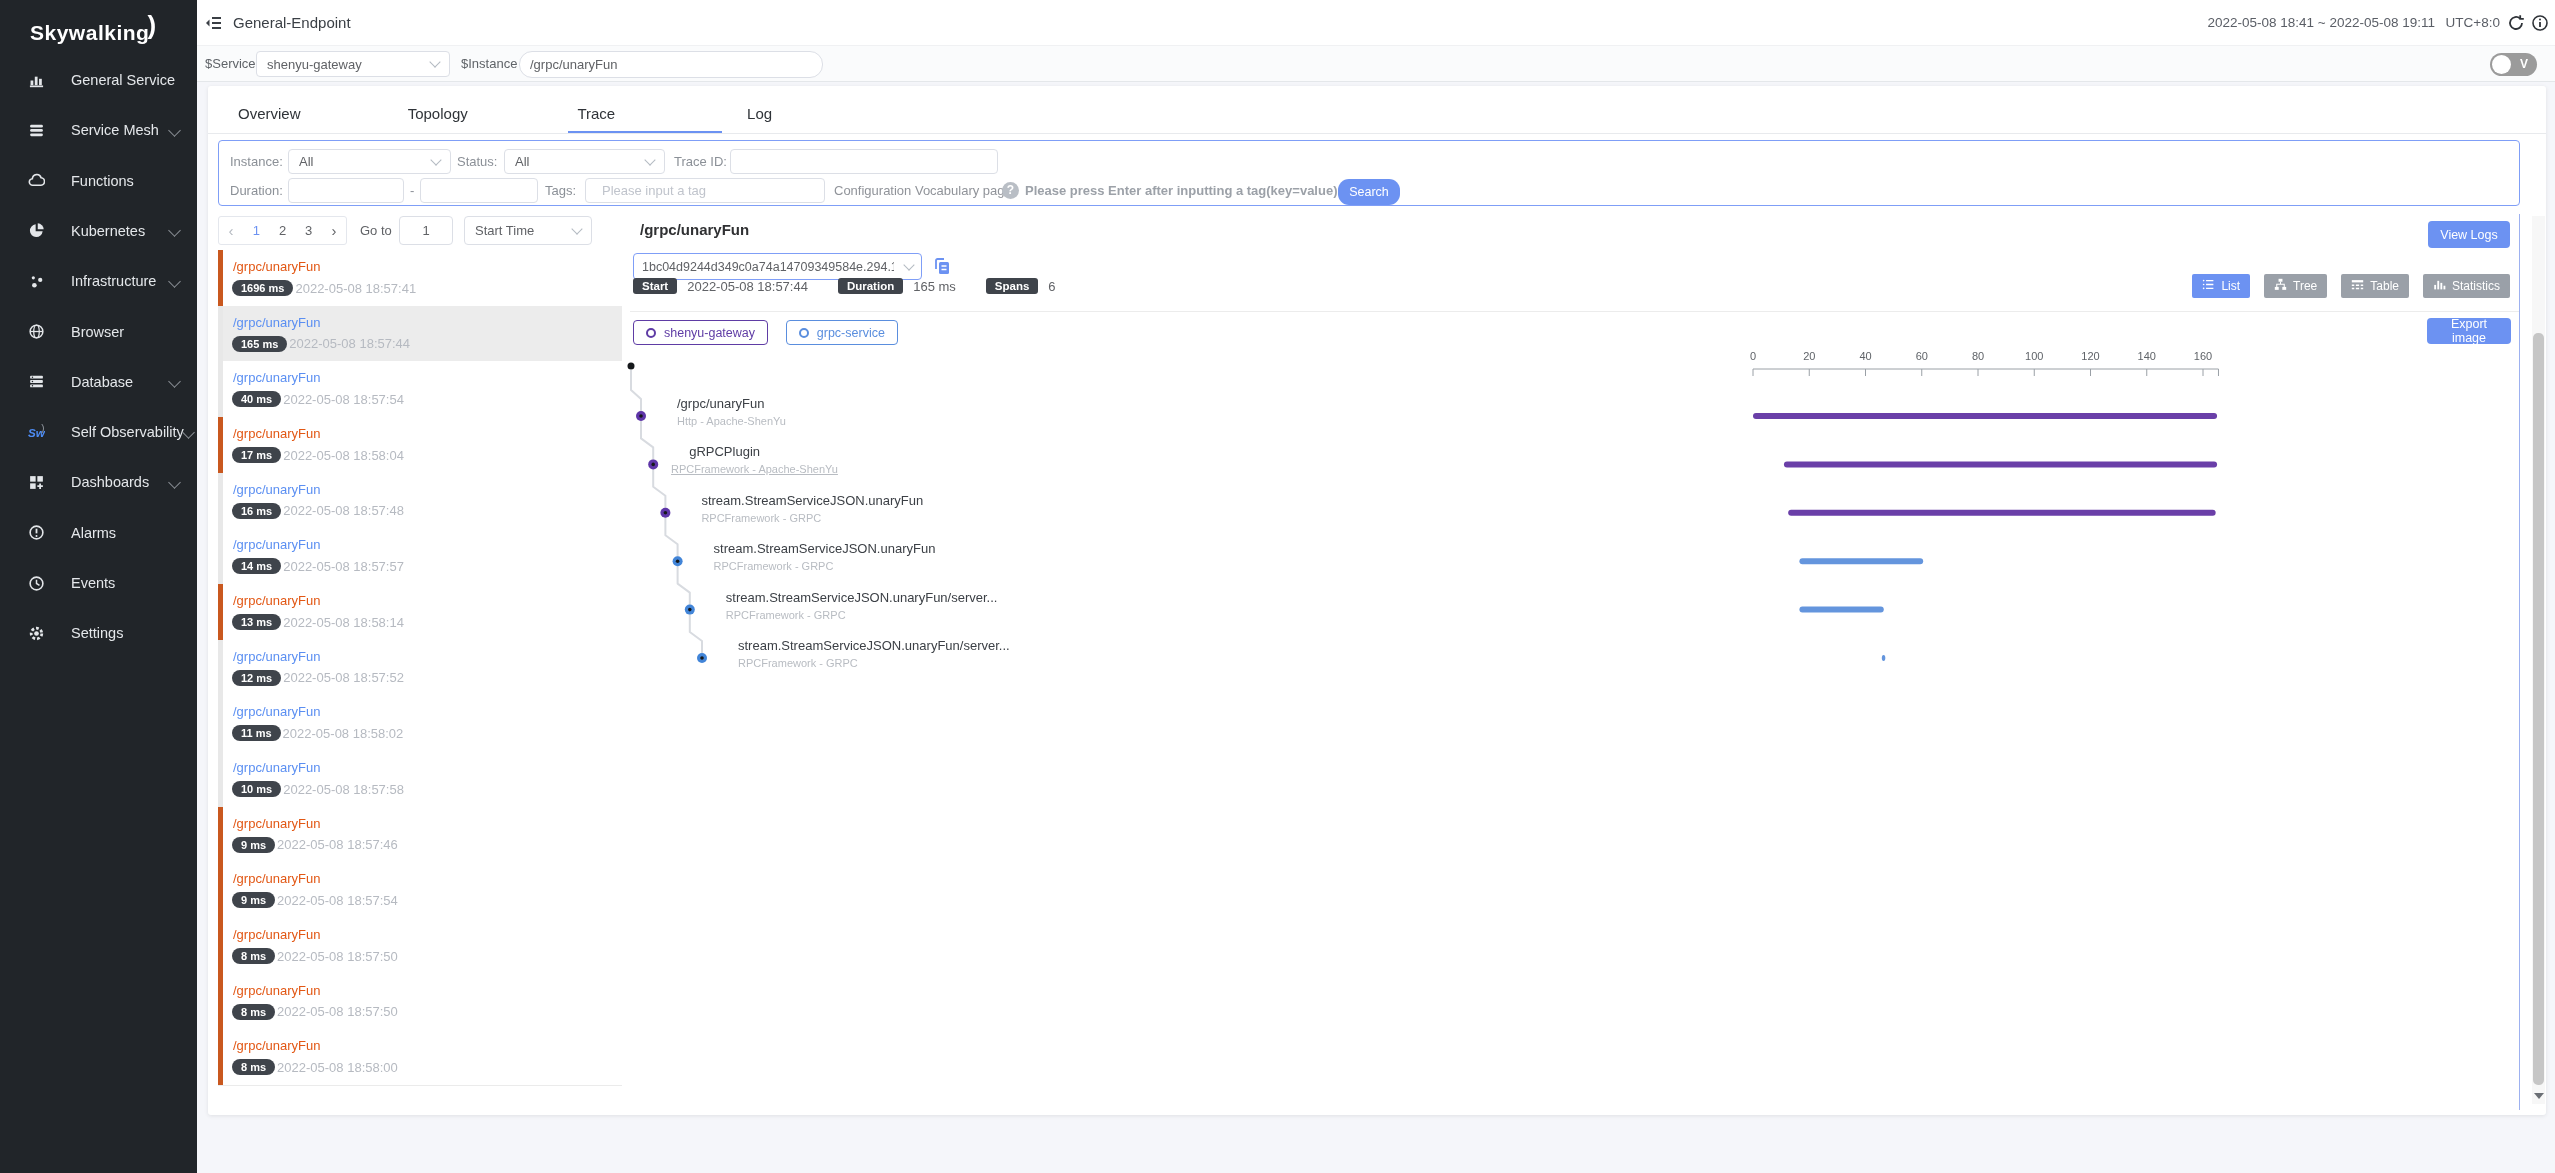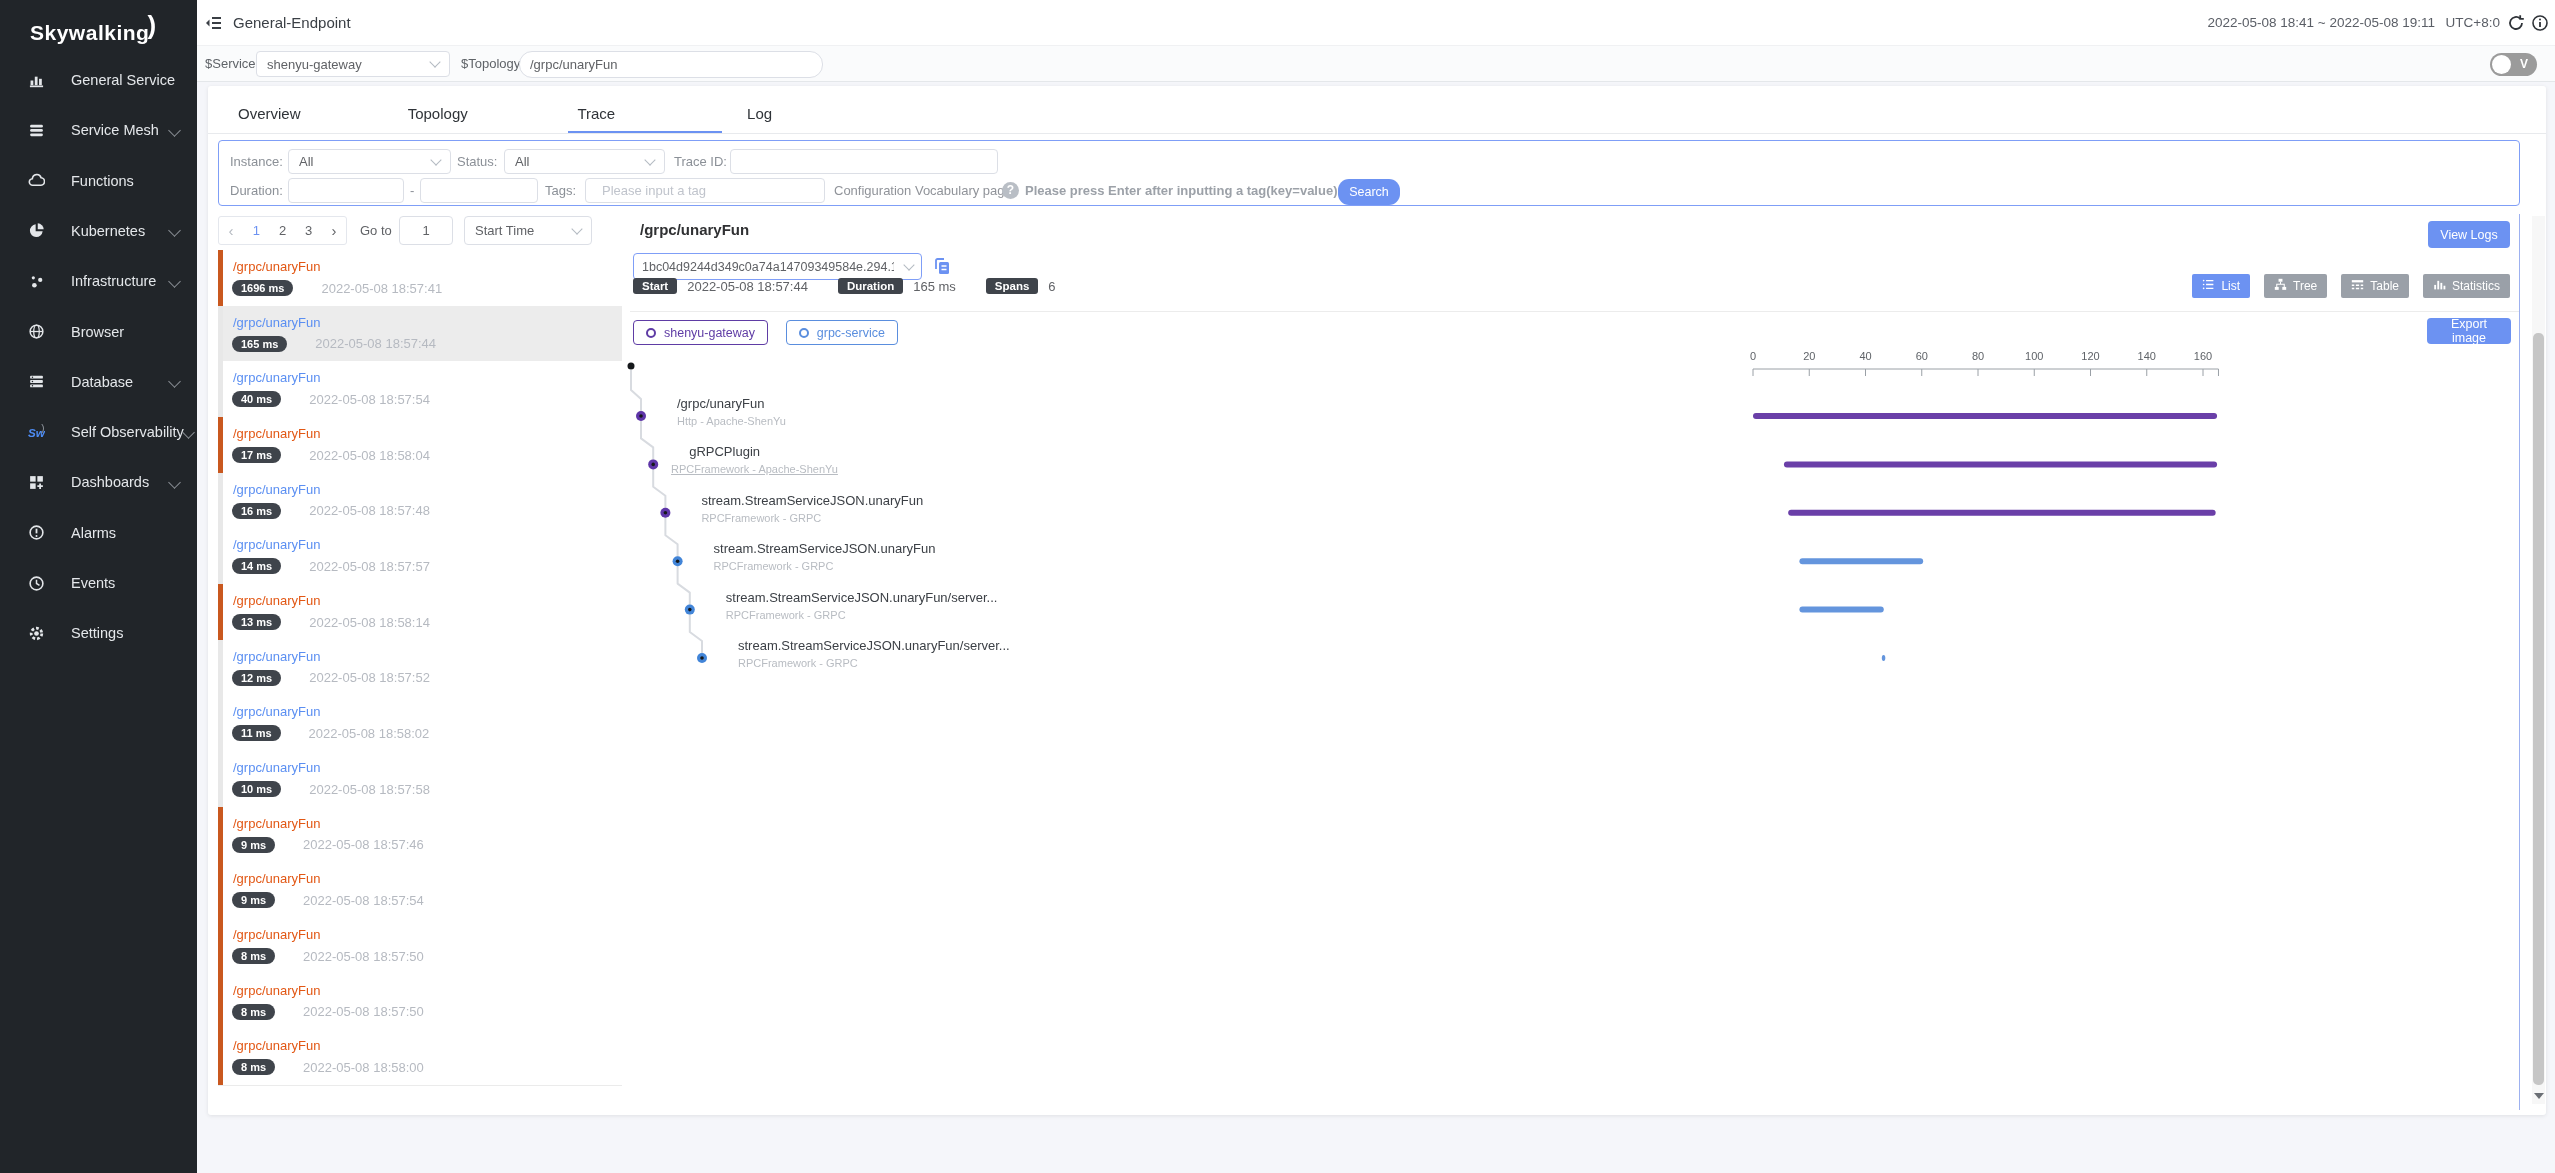--- a/index.html
+++ b/index.html
@@ -54,21 +54,21 @@
   .pg.cur{color:#6c92f2;}
   .pg.arrow{color:#b4b9c0;font-size:15px;}
   
   .titem{position:absolute;left:218px;width:404px;height:55.67px;border-bottom:1px solid #ebebeb;
          cursor:pointer;overflow:hidden;background:#fff;z-index:2;}
   .titem.sel{background:#ececec;}
   .t-bar{position:absolute;left:0;top:0;width:5px;height:100%;background:#e8e8e8;}
   .titem.err .t-bar{background:#c9581f;}
   .t-endpoint{position:absolute;left:15px;top:9px;font-size:13px;color:#5b8ff2;}
   .titem.err .t-endpoint{color:#e25714;}
-  .t-meta{position:absolute;left:14px;top:30px;display:flex;align-items:center;gap:28px;}
+  .t-meta{position:absolute;left:14px;top:30px;display:flex;align-items:center;gap:2px;}
   .pill{background:#3f444b;color:#fff;font-size:11px;font-weight:bold;border-radius:9px;
         padding:2px 9px;white-space:nowrap;}
   .t-time{font-size:13px;color:#b6bac1;white-space:nowrap;}
   
   .d-title{left:640px;top:221px;font-size:15px;font-weight:bold;color:#303133;z-index:2;}
   .traceid{left:633px;top:253px;width:289px;height:27px;border:1px solid #7f9ef7;border-radius:4px;
            background:#fff;display:flex;align-items:center;padding:0 8px;font-size:12.5px;color:#606266;
            overflow:hidden;white-space:nowrap;z-index:2;cursor:pointer;}
   .traceid .tid-text{overflow:hidden;white-space:nowrap;max-width:252px;}
   .badge-row{left:633px;top:276px;height:20px;display:flex;align-items:center;gap:10px;z-index:2;}
@@ -258,21 +258,21 @@
         </svg>
     </span>
   </div>
 
   <div class="abs subbar">
     <span class="sub-label" style="left:8px">$Service</span>
     <div class="ctl abs" style="left:59px;top:5px;width:194px;height:26px">
       <span>shenyu-gateway</span>
         <span class="chev"></span>
     </div>
-    <span class="sub-label" style="left:264px">$Topology</span>
+    <span class="sub-label" style="left:264px">$Instance</span>
     <input class="inp abs" style="left: 322px; top: 5px; width: 304px; height: 27px; border-radius: 13px;" value="/grpc/unaryFun">
     <div class="toggle">
       <span class="knob"></span>
       <span class="toggle-label">V</span>
     </div>
   </div>
 
   <div class="abs card"></div>
   <div class="abs tabs-border"></div>
   <div id="tabs-mount">

